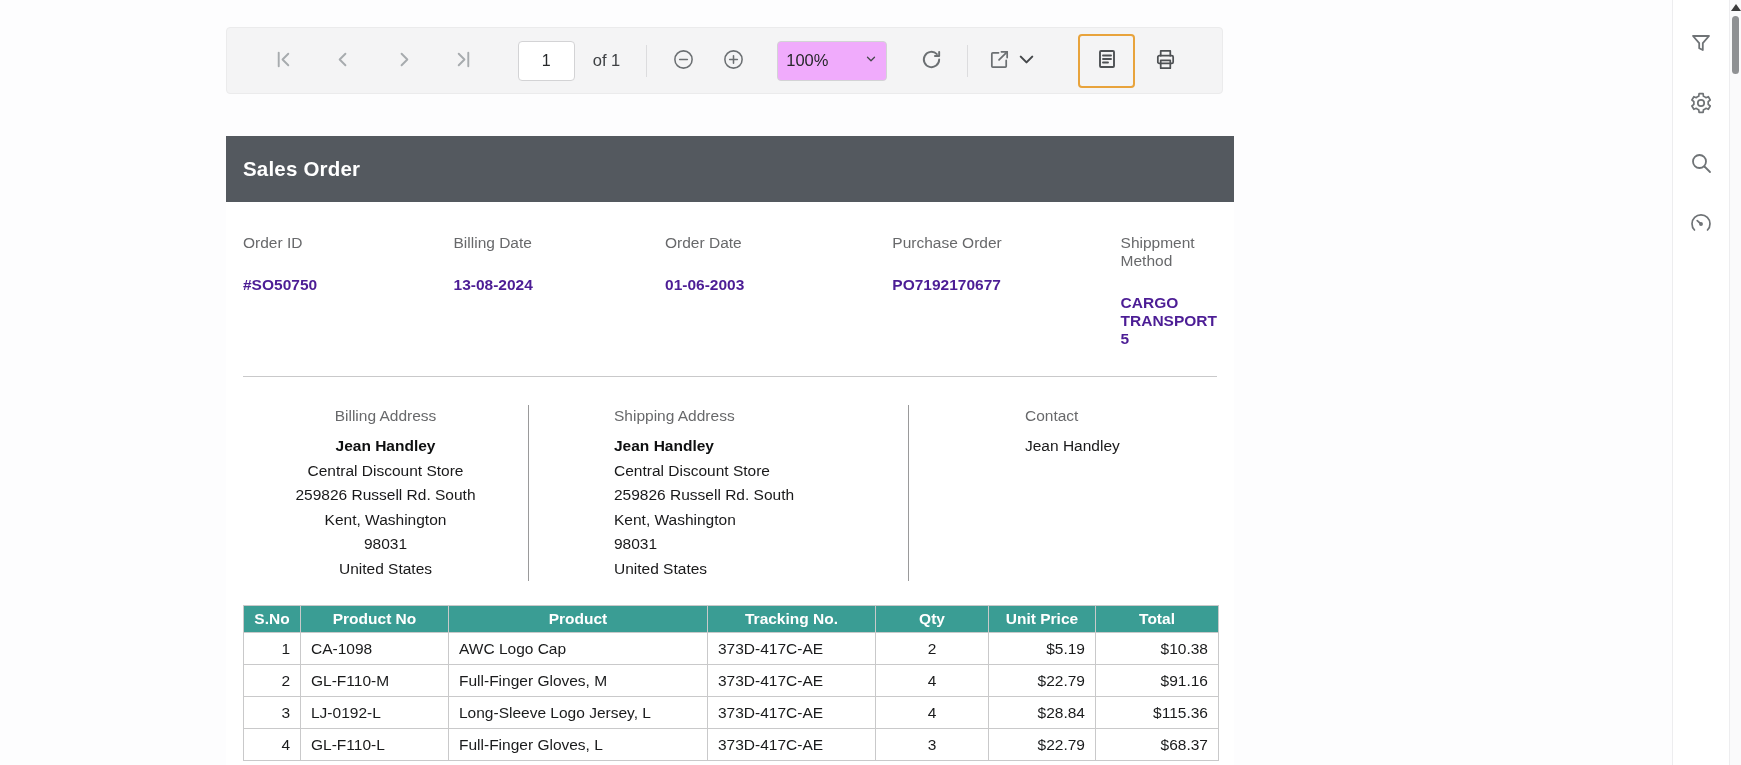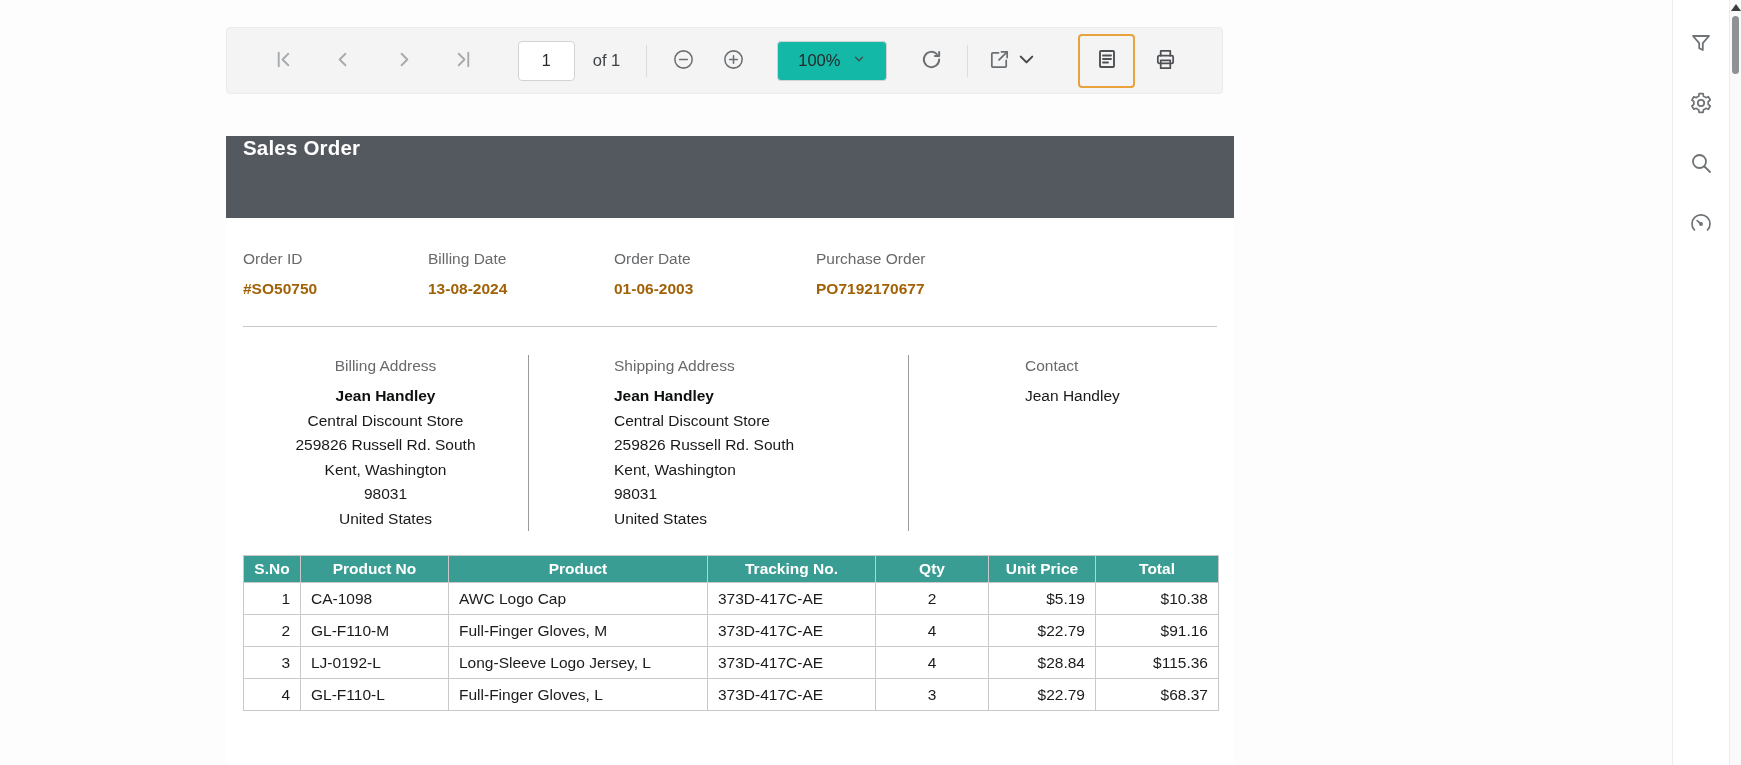--- a/index.html
+++ b/index.html
@@ -26,23 +26,23 @@
   .tb-btn svg { width: 23px; height: 23px; }
   .page-input {
     width: 57px; height: 40px; margin-left: 24px;
     border: 1px solid #d3d3d5; border-radius: 4px; background: #fff;
     text-align: center; font-size: 16px; color: #26282a;
     font-family: "Liberation Sans", "DejaVu Sans", sans-serif;
   }
   .of-label { font-size: 16.5px; color: #3e4144; margin: 0 10px 0 8px; }
   .tb-sep { width: 1px; height: 32px; background: #dcdcde; margin: 0 6px; }
   .zoom-select {
-    width: 110px; height: 40px; background: #14b8a6; border: 1px solid #d3d3d5;
+    width: 110px; height: 40px; background: #f0abfc; border: 1px solid #d3d3d5;
     border-radius: 4px; display: flex; align-items: center; justify-content: space-between;
-    padding: 0 20px; margin: 0 14px; cursor: pointer;
+    padding: 0 8px; margin: 0 14px; cursor: pointer;
   }
   .zoom-select .zoom-text { font-size: 16.5px; color: #26282a; }
   .chev { width: 14px; height: 14px; }
   .export-btn { display: flex; align-items: center; gap: 4px; width: auto; padding: 0 4px; }
   .active-tool {
     width: 57px; height: 54px; margin-left: 26px;
     border: 2px solid var(--accent, #E8A33C); border-radius: 4px;
     background: transparent; display: flex; align-items: center; justify-content: center;
     cursor: pointer;
   }
@@ -73,28 +73,28 @@
     position: absolute; top: 16px; left: 2px; width: 7px; height: 58px;
     background: #8f9193; border-radius: 4px; cursor: grab;
   }
 
   
   .page {
     position: absolute; left: 226px; top: 136px; width: 1008px; min-height: 660px;
     background: #fff;
   }
   .page-header {
-    height: 82px; background: var(--headerBg, #54595F);
-    display: flex; align-items: flex-start; padding-left: 17px;
+    height: 66px; background: var(--headerBg, #54595F);
+    display: flex; align-items: center; padding-left: 17px;
   }
   .page-title { color: #fff; font-size: 20.5px; font-weight: 700; letter-spacing: 0.2px; }
 
-  .order-fields { display: flex; padding: 0 17px; margin-top: 32px; }
+  .order-fields { display: flex; padding: 0 17px; margin-top: 32px; gap: 28px; }
   .of-col .of-label2 { font-size: 15.5px; color: #68696b; }
-  .of-col .of-value { font-size: 15.5px; font-weight: 700; color: #a16207; margin-top: 12px; }
+  .of-col .of-value { font-size: 15.5px; font-weight: 700; color: #4c1d95; margin-top: 24px; }
   .of-w1 { width: 185px; } .of-w2 { width: 186px; } .of-w3 { width: 202px; }
   .of-w4 { width: 203px; } .of-w5 { flex: 1; }
 
   .rule { margin: 28px 17px 0; border-top: 1px solid #c9c9ca; }
 
   .addresses { display: flex; margin-top: 28px; padding-left: 17px; padding-right: 17px; }
   .addr-col { padding-top: 2px; }
   .addr-c1 { width: 285px; text-align: center; }
   .addr-c2 { width: 380px; border-left: 1px solid #9a9a9b; padding-left: 85px; }
   .addr-c3 { flex: 1; border-left: 1px solid #9a9a9b; padding-left: 116px; }
@@ -249,20 +249,24 @@
         <div class="of-value">13-08-2024</div>
       </div>
       <div class="of-col of-w3">
         <div class="of-label2">Order Date</div>
         <div class="of-value">01-06-2003</div>
       </div>
       <div class="of-col of-w4">
         <div class="of-label2">Purchase Order</div>
         <div class="of-value">PO7192170677</div>
       </div>
+      <div class="of-col of-w5">
+        <div class="of-label2">Shippment Method</div>
+        <div class="of-value">CARGO TRANSPORT 5</div>
+      </div>
     </div>
 
     <div class="rule"></div>
 
     <div class="addresses">
       <div class="addr-col addr-c1">
         <div class="addr-label">Billing Address</div>
         <div class="addr-name">Jean Handley</div>
         <div class="addr-line">Central Discount Store</div>
         <div class="addr-line">259826 Russell Rd. South</div>

